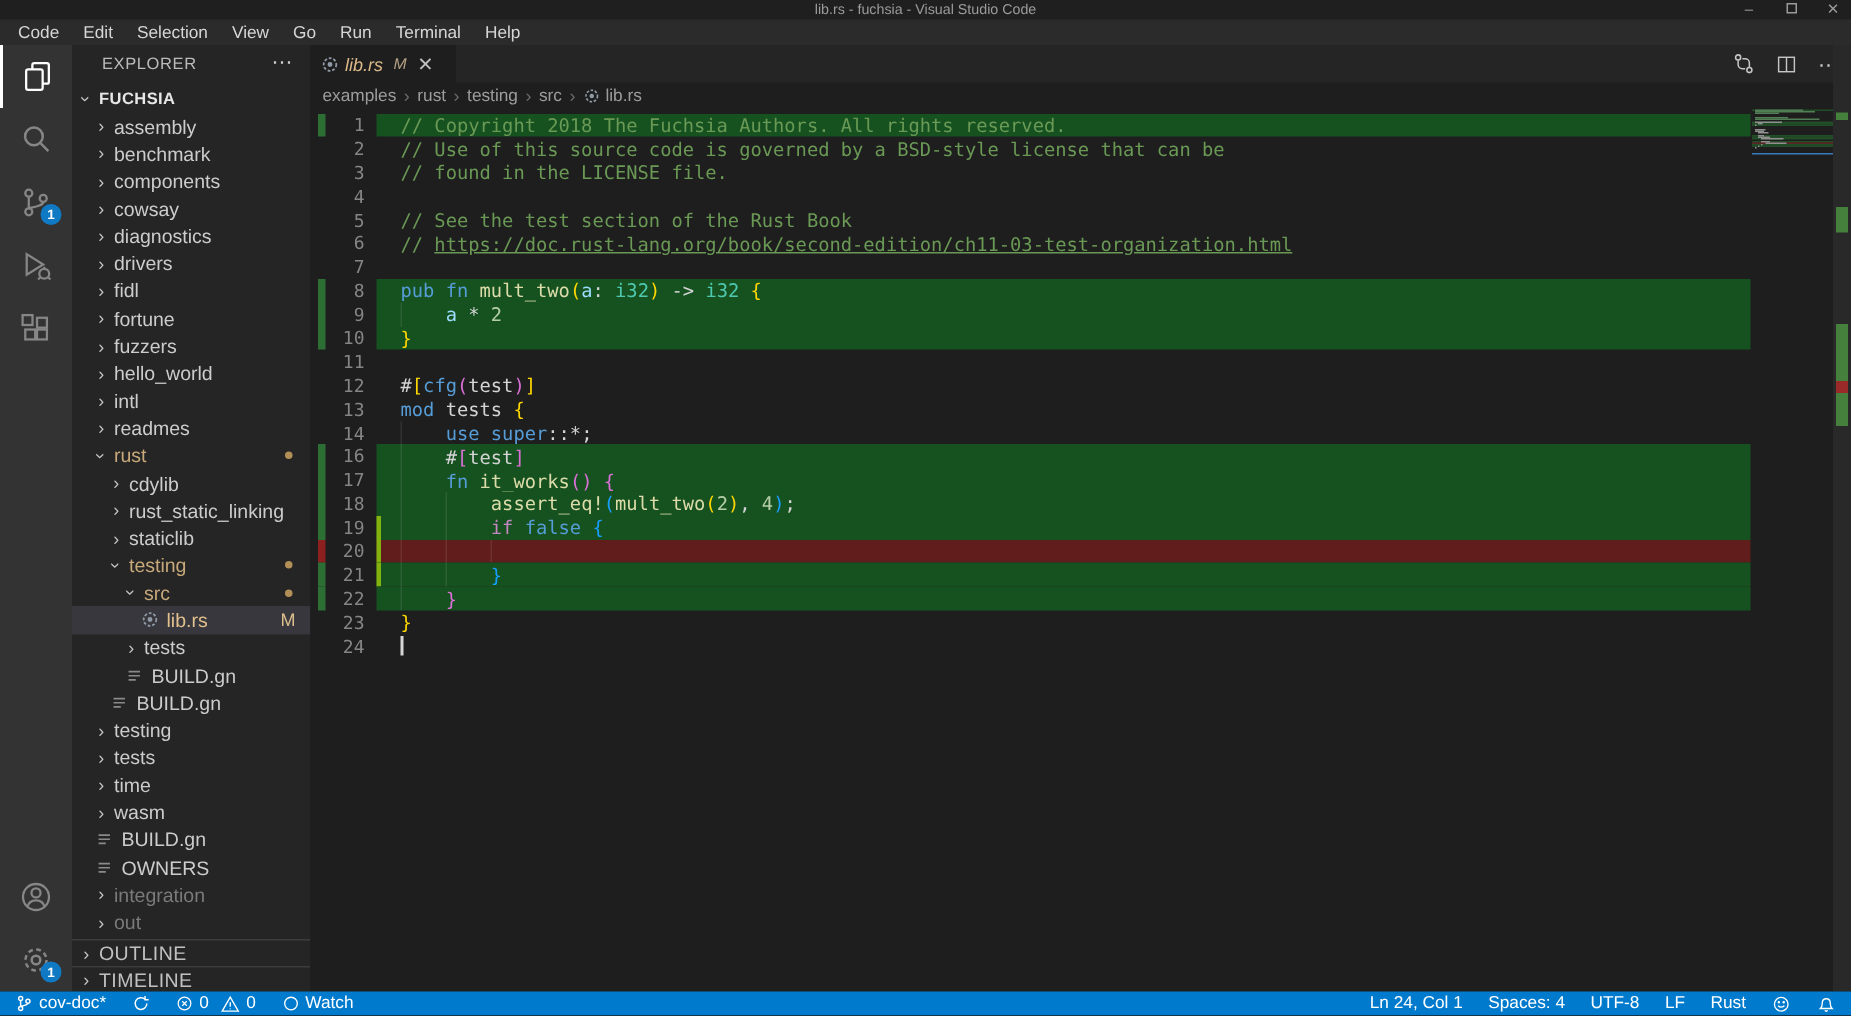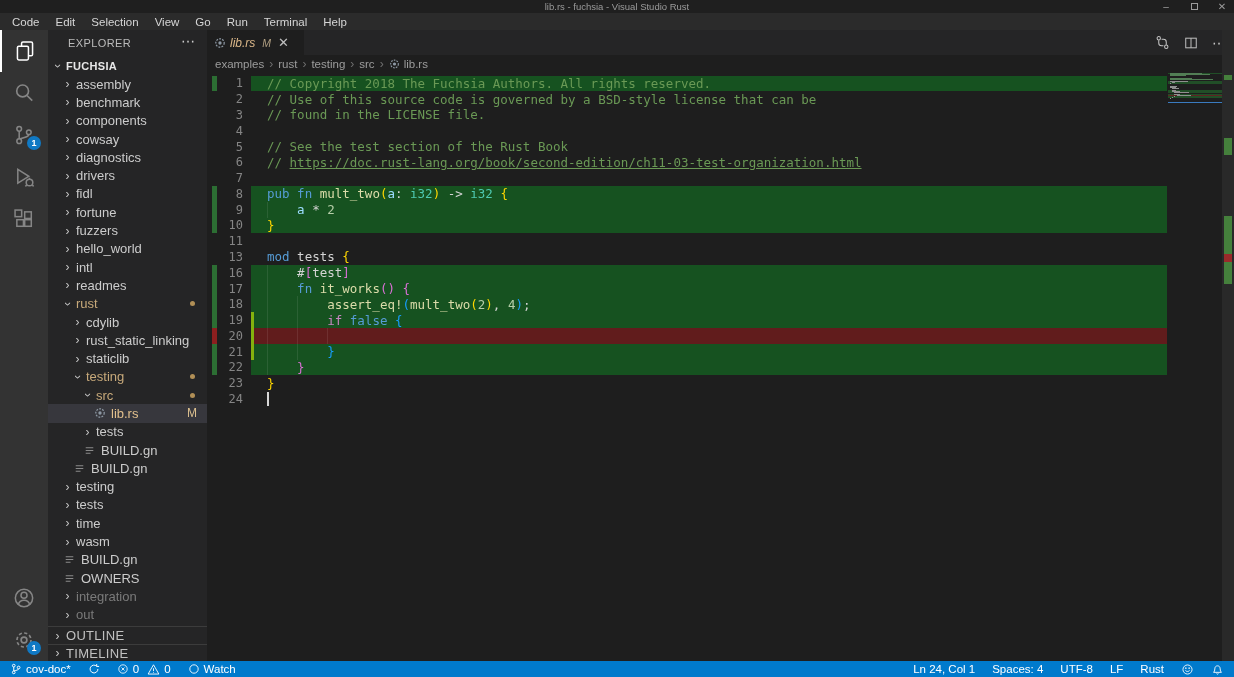--- a/index.html
+++ b/index.html
@@ -118,21 +118,21 @@
   .sb-group { display:flex; align-items:center; gap:17px; }
   .sb-item { display:flex; align-items:center; gap:4px; cursor:pointer; white-space:nowrap; }
   .sb-item svg { display:block; }
 </style>
 </head>
 <body>
 
 <div id="app">
 
   <div id="titlebar">
-    <div class="win-title">lib.rs - fuchsia - Visual Studio Rust</div>
+    <div class="win-title">lib.rs - fuchsia - Visual Studio Code</div>
     <div class="win-controls">
       <span class="wc">–</span>
       <span class="wc"><span class="wc-box"></span></span>
       <span class="wc">✕</span>
     </div>
   </div>
 
   <div id="menubar">
       <span class="menu-item">Code</span>
       <span class="menu-item">Edit</span>
@@ -497,24 +497,41 @@
         <div class="code-line">
           <span class="cov"></span>
           <span class="ln">11</span>
           <span class="lbody">
             <span class="git"></span>
             <span class="ltext"></span>
           </span>
         </div>
         <div class="code-line">
           <span class="cov"></span>
+          <span class="ln">12</span>
+          <span class="lbody">
+            <span class="git"></span>
+            <span class="ltext"><span class="tk-tx">#</span><span class="tk-b1">[</span><span class="tk-kw">cfg</span><span class="tk-b2">(</span><span class="tk-tx">test</span><span class="tk-b2">)</span><span class="tk-b1">]</span></span>
+          </span>
+        </div>
+        <div class="code-line">
+          <span class="cov"></span>
           <span class="ln">13</span>
           <span class="lbody">
             <span class="git"></span>
             <span class="ltext"><span class="tk-kw">mod</span><span class="tk-tx"> tests </span><span class="tk-b1">{</span></span>
+          </span>
+        </div>
+        <div class="code-line">
+          <span class="cov"></span>
+          <span class="ln">14</span>
+          <span class="lbody">
+            <span class="git"></span>
+            <span class="ltext"><span class="tk-tx">    </span><span class="tk-kw">use</span><span class="tk-tx"> </span><span class="tk-kw">super</span><span class="tk-tx">::*;</span></span>
+            <span class="guide" style="left: calc(0ch + 16px);"></span>
           </span>
         </div>
         <div class="code-line lg">
           <span class="cov cg"></span>
           <span class="ln">16</span>
           <span class="lbody">
             <span class="git"></span>
             <span class="ltext"><span class="tk-tx">    #</span><span class="tk-b2">[</span><span class="tk-tx">test</span><span class="tk-b2">]</span></span>
             <span class="guide" style="left: calc(0ch + 16px);"></span>
           </span>

